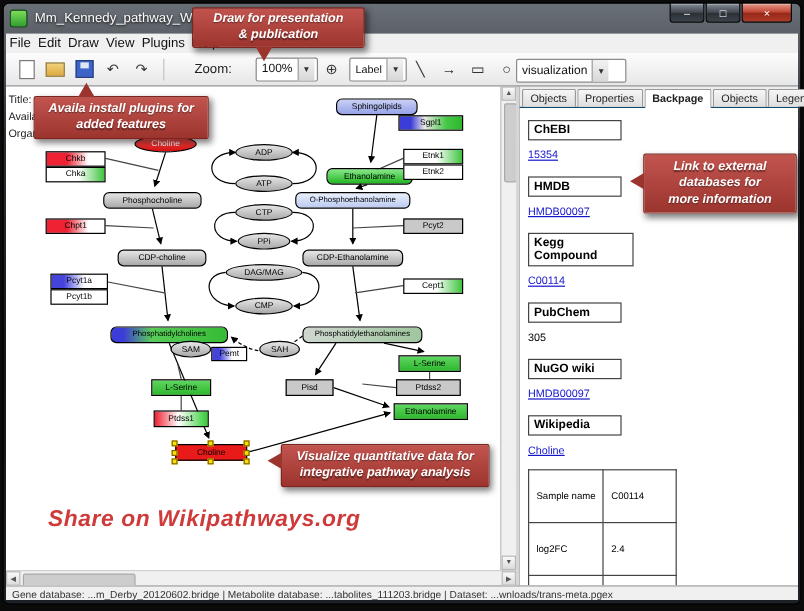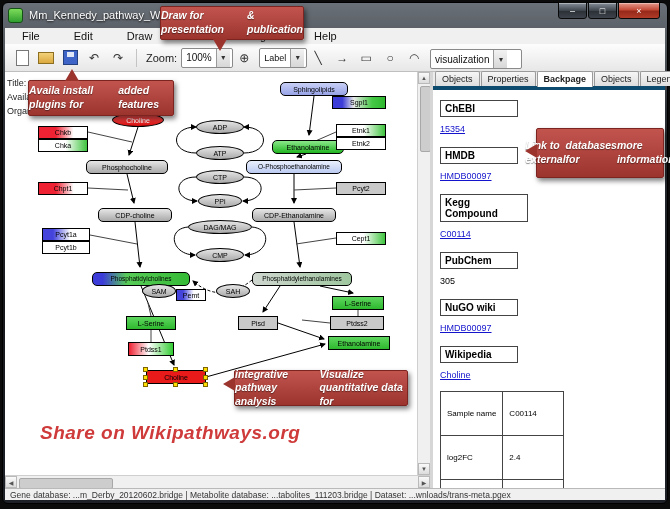--- a/index.html
+++ b/index.html
@@ -8,29 +8,29 @@
   .frame{position:absolute;left:2px;top:2px;width:664px;height:500px;border:1px solid #000;border-radius:6px;
          background:linear-gradient(#6a7077,#2b2f35 22%,#15171b 60%,#1d2026)}
   .titlebar{position:absolute;left:8px;top:6px;right:180px;height:18px;color:#fff;font-size:11px;display:flex;align-items:center;gap:6px;
             white-space:nowrap;overflow:hidden;text-shadow:0 1px 2px #000}
   .appicon{width:13px;height:13px;border-radius:3px;background:linear-gradient(#7ddc5a,#2f9e2f);border:1px solid #145114;flex:0 0 auto}
   .winbtns{position:absolute;top:2px;right:10px;display:flex;gap:1px}
   .wbtn{width:27px;height:15px;border:1px solid #090909;border-radius:0 0 3px 3px;color:#fff;font-size:9px;display:flex;align-items:center;justify-content:center;
         background:linear-gradient(#868e98,#40464e 50%,#2a2f35 51%,#3d434b);box-shadow:inset 0 1px 0 rgba(255,255,255,.35)}
   .wbtn.close{width:40px;background:linear-gradient(#e59a8d,#c44a37 45%,#97291a 55%,#b03a28)}
   .menubar{position:absolute;left:5px;top:28px;width:660px;height:16px;background:#f0f0f0;border-bottom:1px solid #d8d8d8;display:flex;align-items:center;font-size:11px;color:#111}
-  .menu-item{padding:1px 17px}
+  .menu-item{padding:1px 3px}
   .toolbar{position:absolute;left:5px;top:44px;width:660px;height:28px;background:linear-gradient(#fdfdfd,#e7e7e7);border-bottom:1px solid #bfbfbf;display:flex;align-items:center;padding-left:6px;box-sizing:border-box}
   .tbtn{width:20px;height:20px;display:flex;align-items:center;justify-content:center;font-size:12px;color:#333;margin-right:2px;border:1px solid transparent;border-radius:2px}
   .ic-page{width:11px;height:14px;background:#fff;border:1px solid #777}
   .ic-folder{width:14px;height:10px;background:linear-gradient(#f3d27a,#dca93f);border:1px solid #8d6f21}
   .ic-disk{width:13px;height:13px;background:#3f64c8;border:1px solid #24407f;position:relative}
   .ic-disk:after{content:"";position:absolute;left:3px;top:1px;width:7px;height:5px;background:#dfe6f5}
   .tsep{width:1px;height:18px;background:#c4c4c4;margin:0 5px}
-  .tlabel{font-size:11px;color:#222;margin:0 4px}
+  .tlabel{font-size:11px;color:#222;margin:0 20px}
   .combo{height:18px;border:1px solid #8a8a8a;background:#fff;display:flex;align-items:center;font-size:10px;color:#111;border-radius:2px}
   .combo .val{padding:0 4px;white-space:nowrap}
   .combo .caret{width:13px;height:100%;display:flex;align-items:center;justify-content:center;background:linear-gradient(#f2f2f2,#d7d7d7);border-left:1px solid #9a9a9a;font-size:8px;color:#333}
   
   .canvas{position:absolute;left:5px;top:72px;width:412px;height:403px;background:#fff;overflow:hidden}
   .info-line{position:absolute;font-size:9px;color:#222;width:26px;overflow:hidden;white-space:nowrap}
   .node{position:absolute;display:flex;align-items:center;justify-content:center;border:1px solid #000;box-sizing:border-box;
         font-size:7px;line-height:1;color:#000;white-space:nowrap;overflow:hidden;background:#fff}
   .oval{border-radius:50%}
   .rounded{border-radius:5px}
@@ -53,37 +53,37 @@
   .h{position:absolute;width:5px;height:5px;background:#ffdf00;border:1px solid #7e6400;box-sizing:border-box}
   .share{position:absolute;left:40px;top:422px;font-size:19px;font-weight:bold;font-style:italic;color:#cf3a3a;letter-spacing:.5px;z-index:6}
   
   .vscroll{position:absolute;left:417px;top:72px;width:13px;height:403px;background:#f0f0f0;border-left:1px solid #cfcfcf;box-sizing:border-box}
   .hscroll{position:absolute;left:5px;top:475px;width:425px;height:13px;background:#f0f0f0;border-top:1px solid #cfcfcf;box-sizing:border-box;display:flex;align-items:center}
   .sbtn{width:12px;height:12px;display:flex;align-items:center;justify-content:center;font-size:6px;color:#555;background:linear-gradient(#fafafa,#dcdcdc);border:1px solid #b9b9b9;box-sizing:border-box}
   .vthumb{position:absolute;left:2px;top:14px;width:9px;height:64px;background:#cdcdcd;border:1px solid #a8a8a8;border-radius:2px}
   .hthumb{position:absolute;left:14px;top:2px;width:92px;height:9px;background:#cdcdcd;border:1px solid #a8a8a8;border-radius:2px}
   .splitter{position:absolute;left:430px;top:72px;width:3px;height:416px;background:#d6d6d6}
   
-  .tabsbar{position:absolute;left:433px;top:72px;width:232px;height:18px;background:#ececec;border-bottom:4px solid #0c4a6e;box-sizing:border-box;display:flex;align-items:flex-end;padding-left:2px}
+  .tabsbar{position:absolute;left:433px;top:72px;width:232px;height:18px;background:#ececec;border-bottom:1px solid #0c4a6e;box-sizing:border-box;display:flex;align-items:flex-end;padding-left:2px}
   .tab{font-size:9px;color:#222;padding:2px 6px;border:1px solid #9a9a9a;border-bottom:none;background:linear-gradient(#f6f6f6,#dedede);margin-right:1px;border-radius:2px 2px 0 0}
   .tab.active{background:#fff;position:relative;top:1px;padding-bottom:3px;font-weight:bold}
   .panel{position:absolute;left:433px;top:90px;width:232px;height:398px;background:#fff;box-sizing:border-box;padding:8px 0 0 7px;overflow:hidden}
   .bph{display:inline-block;border:1px solid #444;background:#fff;font-weight:bold;font-size:10px;color:#000;padding:2px 4px;box-sizing:border-box;margin:2px 0 7px}
   .bpv{display:block;font-size:9px;margin:0 0 11px}
   .lnk{color:#1414cc;text-decoration:underline}
   .exp-head{font-size:11px;font-weight:bold;margin:2px 0 0}
   .mapp{font-size:8px;font-weight:bold;margin-top:26px}
   table.expr{border-collapse:collapse;margin-top:6px}
   table.expr td{border:1px solid #444;font-size:8px;padding:17px 6px;text-align:left;min-width:48px}
   
   .statusbar{position:absolute;left:5px;top:488px;width:660px;height:12px;background:#f0f0f0;border-top:1px solid #b9b9b9;box-sizing:border-box;font-size:8.5px;color:#333;display:flex;align-items:center;padding-left:5px;white-space:nowrap;overflow:hidden}
   
   .callout{position:absolute;z-index:20;background:linear-gradient(#c2544e,#9c342e);border:1px solid #7c241f;border-radius:2px;
            box-shadow:2px 3px 5px rgba(0,0,0,.5);color:#fff;font-weight:bold;font-style:italic;font-size:10.5px;line-height:1.3;
-           display:flex;align-items:center;justify-content:center;text-align:left;text-shadow:0 1px 1px rgba(0,0,0,.45)}
+           display:flex;flex-direction:column;align-items:center;justify-content:center;text-align:center;text-shadow:0 1px 1px rgba(0,0,0,.45)}
   .tri{position:absolute;width:0;height:0}
   .tri-down{border-left:7px solid transparent;border-right:7px solid transparent;border-top:12px solid #9c342e}
   .tri-up{border-left:7px solid transparent;border-right:7px solid transparent;border-bottom:12px solid #9c342e}
   .tri-left{border-top:7px solid transparent;border-bottom:7px solid transparent;border-right:12px solid #9c342e}
 </style>
 </head>
 <body>
 
 <div class="frame"></div>
 
@@ -307,16 +307,16 @@
 </div>
 
 <div class="callout" style="left:536px;top:128px;width:126px;height:48px">
   <span>Link  to external</span>
   <span>databases  for</span>
   <span>more information</span>
   <div class="tri tri-left" style="left:-12px;top:15px"></div>
 </div>
 
 <div class="callout" style="left:234px;top:370px;width:172px;height:34px">
+  <span>Visualize quantitative  data  for</span>
   <span>integrative pathway analysis</span>
-  <span>Visualize quantitative  data  for</span>
   <div class="tri tri-left" style="left:-12px;top:6px"></div>
 </div>
 
 </body></html>

